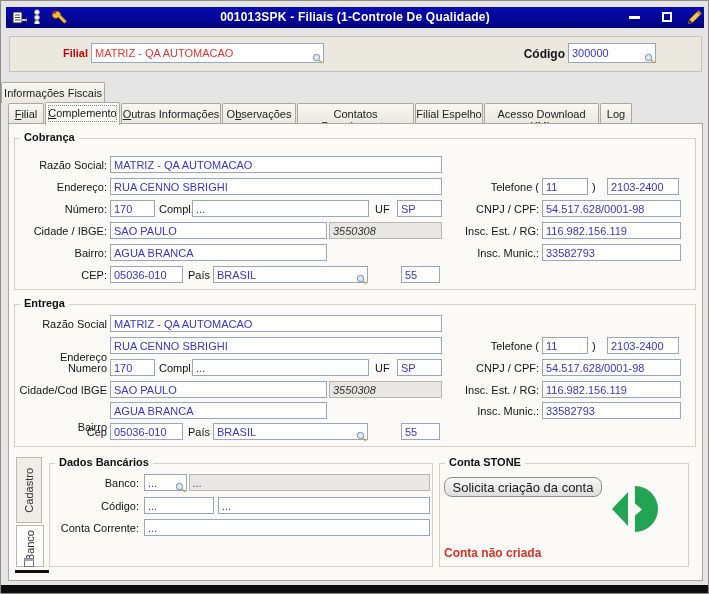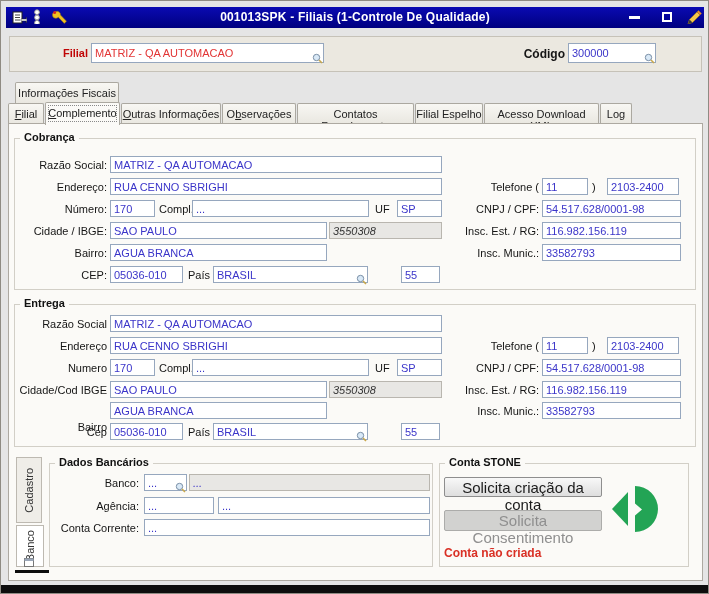--- a/index.html
+++ b/index.html
@@ -38,22 +38,22 @@
   
   .grp{position:absolute;border:1px solid #D2CFC7;box-sizing:border-box;}
   .grp-t{position:absolute;top:-8px;left:5px;background:#FBFAF7;padding:0 4px;
          font-size:11px;font-weight:bold;color:#111;white-space:nowrap;}
   
   .vtab{position:absolute;box-sizing:border-box;border:1px solid #BDB9B1;background:#EFEDE8;
         display:flex;align-items:center;justify-content:center;cursor:pointer;}
   .vtab.sel{background:#FFFFFF;}
   .vtab .vt{writing-mode:vertical-rl;transform:rotate(180deg);font-size:11px;color:#333;}
   
-  .btn{position:absolute;box-sizing:border-box;border:1px solid #8E8E8E;border-radius:2px;
-       background:linear-gradient(#F8F8F8,#DEDEDE);font-size:15px;color:#1a1a1a;
+  .btn{position:absolute;box-sizing:border-box;border:1px solid #8E8E8E;border-radius:8px;
+       background:linear-gradient(#F8F8F8,#DEDEDE);font-size:13px;color:#1a1a1a;
        font-family:"Liberation Sans",sans-serif;cursor:pointer;}
   .btn.dis{background:#D2D2D0;color:#8F8F8F;border-color:#ACACAA;cursor:default;}
   .status-red{position:absolute;font-size:12px;font-weight:bold;color:#D93025;}
   .blackline{position:absolute;background:#0d0d0d;}
   .bottombar{position:absolute;left:0;bottom:0;width:709px;height:8px;background:#0d0d0d;}
 </style>
 </head>
 <body>
 
 <div class="win">
@@ -92,21 +92,21 @@
     <circle cx="4.5" cy="4.5" r="3.2" fill="#D9E9F7" stroke="#7A8FA6"></circle>
     <line x1="7" y1="7" x2="10" y2="10" stroke="#C9A84C" stroke-width="1.6"></line>
   </svg>
   <div class="lbl r b" style="left:506px;top:46px;width:58px;font-size:12px">Código</div>
   <input class="fld h20" style="left: 567px; top: 42px; width: 88px;" value="300000">
   <svg class="mag" style="left:643px;top:52px" viewBox="0 0 11 11">
     <circle cx="4.5" cy="4.5" r="3.2" fill="#D9E9F7" stroke="#7A8FA6"></circle>
     <line x1="7" y1="7" x2="10" y2="10" stroke="#C9A84C" stroke-width="1.6"></line>
   </svg>
 
-  <div class="tab" style="left:14px;top:81px;width:104px">
+  <div class="tab" style="left:0;top:81px;width:104px">
     <span>Informações Fiscais</span></div>
 
   <div class="tab" style="left:7px;top:102px;width:36px"><span></span><span class="key">F</span><span>ilial</span></div>
   <div class="tab sel" style="left:44px;top:101px;width:75px"><span></span><span class="key">C</span><span>omplemento</span></div>
   <div class="tab" style="left:120px;top:102px;width:100px"><span></span><span class="key">O</span><span>utras Informações</span></div>
   <div class="tab" style="left:221px;top:102px;width:74px"><span>O</span><span class="key">b</span><span>servações</span></div>
   <div class="tab" style="left:296px;top:102px;width:117px"><span>Contatos </span><span class="key">R</span><span>omplemento</span></div>
   <div class="tab" style="left:414px;top:102px;width:68px"><span>Filial Espelho</span></div>
   <div class="tab" style="left:483px;top:102px;width:115px"><span>Acesso Download XML</span></div>
   <div class="tab" style="left:599px;top:102px;width:32px"><span>Log</span></div>
@@ -150,21 +150,21 @@
   <div class="lbl r" style="left:420px;top:224px;width:118px">Insc. Est. / RG:</div>
   <input class="fld" style="left: 541px; top: 221px; width: 139px;" value="116.982.156.119">
   <div class="lbl r" style="left:420px;top:246px;width:118px">Insc. Munic.:</div>
   <input class="fld" style="left: 541px; top: 243px; width: 139px;" value="33582793">
 
   <div class="grp" style="left:13px;top:303px;width:682px;height:143px">
     <span class="grp-t">Entrega</span>
   </div>
   <div class="lbl r" style="left:4px;top:317px;width:102px">Razão Social</div>
   <input class="fld" style="left: 109px; top: 314px; width: 332px;" value="MATRIZ - QA AUTOMACAO">
-  <div class="lbl r" style="left:4px;top:339px;width:102px">Endereço</div>
+  <div class="lbl r" style="left:4px;top:350px;width:102px">Endereço</div>
   <input class="fld" style="left: 109px; top: 336px; width: 332px;" value="RUA CENNO SBRIGHI">
   <div class="lbl r" style="left:4px;top:361px;width:102px">Numero</div>
   <input class="fld" style="left: 109px; top: 358px; width: 45px;" value="170">
   <div class="lbl" style="left:158px;top:361px">Compl.</div>
   <input class="fld" style="left: 191px; top: 358px; width: 177px;" value="...">
   <div class="lbl" style="left:374px;top:361px">UF</div>
   <input class="fld" style="left: 396px; top: 358px; width: 45px;" value="SP">
   <div class="lbl r" style="left:4px;top:383px;width:102px">Cidade/Cod IBGE</div>
   <input class="fld" style="left: 109px; top: 380px; width: 217px;" value="SAO PAULO">
   <input class="fld ro" style="left: 328px; top: 380px; width: 113px;" readonly="" value="3550308">
@@ -206,31 +206,30 @@
   <div class="grp" style="left:48px;top:462px;width:384px;height:104px">
     <span class="grp-t">Dados Bancários</span>
   </div>
   <div class="lbl r" style="left:30px;top:476px;width:108px">Banco:</div>
   <input class="fld" style="left: 143px; top: 473px; width: 43px;" value="...">
   <svg class="mag" style="left:174px;top:481px" viewBox="0 0 11 11">
     <circle cx="4.5" cy="4.5" r="3.2" fill="#D9E9F7" stroke="#7A8FA6"></circle>
     <line x1="7" y1="7" x2="10" y2="10" stroke="#C9A84C" stroke-width="1.6"></line>
   </svg>
   <input class="fld ro" style="left: 188px; top: 473px; width: 241px; color: rgb(59, 53, 201);" readonly="" value="...">
-  <div class="lbl r" style="left:30px;top:499px;width:108px">Agência:</div>
+  <div class="lbl r" style="left:30px;top:499px;width:108px">Código:</div>
   <input class="fld" style="left: 143px; top: 496px; width: 70px;" value="...">
   <input class="fld" style="left: 217px; top: 496px; width: 212px;" value="...">
   <div class="lbl r" style="left:30px;top:521px;width:108px">Conta Corrente:</div>
   <input class="fld" style="left: 143px; top: 518px; width: 286px;" value="...">
 
   <div class="grp" style="left:438px;top:462px;width:250px;height:104px">
     <span class="grp-t">Conta STONE</span>
   </div>
   <button class="btn" style="left:443px;top:476px;width:158px;height:20px">Solicita criação da conta</button>
-  <button class="btn dis" style="left:443px;top:509px;width:158px;height:21px" disabled="">Solicita Consentimento</button>
   <div class="status-red" style="left:443px;top:545px">Conta não criada</div>
   <svg style="position:absolute;left:610px;top:483px" width="47" height="50" viewBox="0 0 47 50">
     <polygon points="17,8 17,42 1,25" fill="#23A455"></polygon>
     <path d="M24,2 a23,23 0 0 1 0,46 l0,-16.5 7,-6 -7,-6 z" fill="#23A455"></path>
   </svg>
 
   <div class="bottombar"></div>
 </div>
 
 </body></html>

